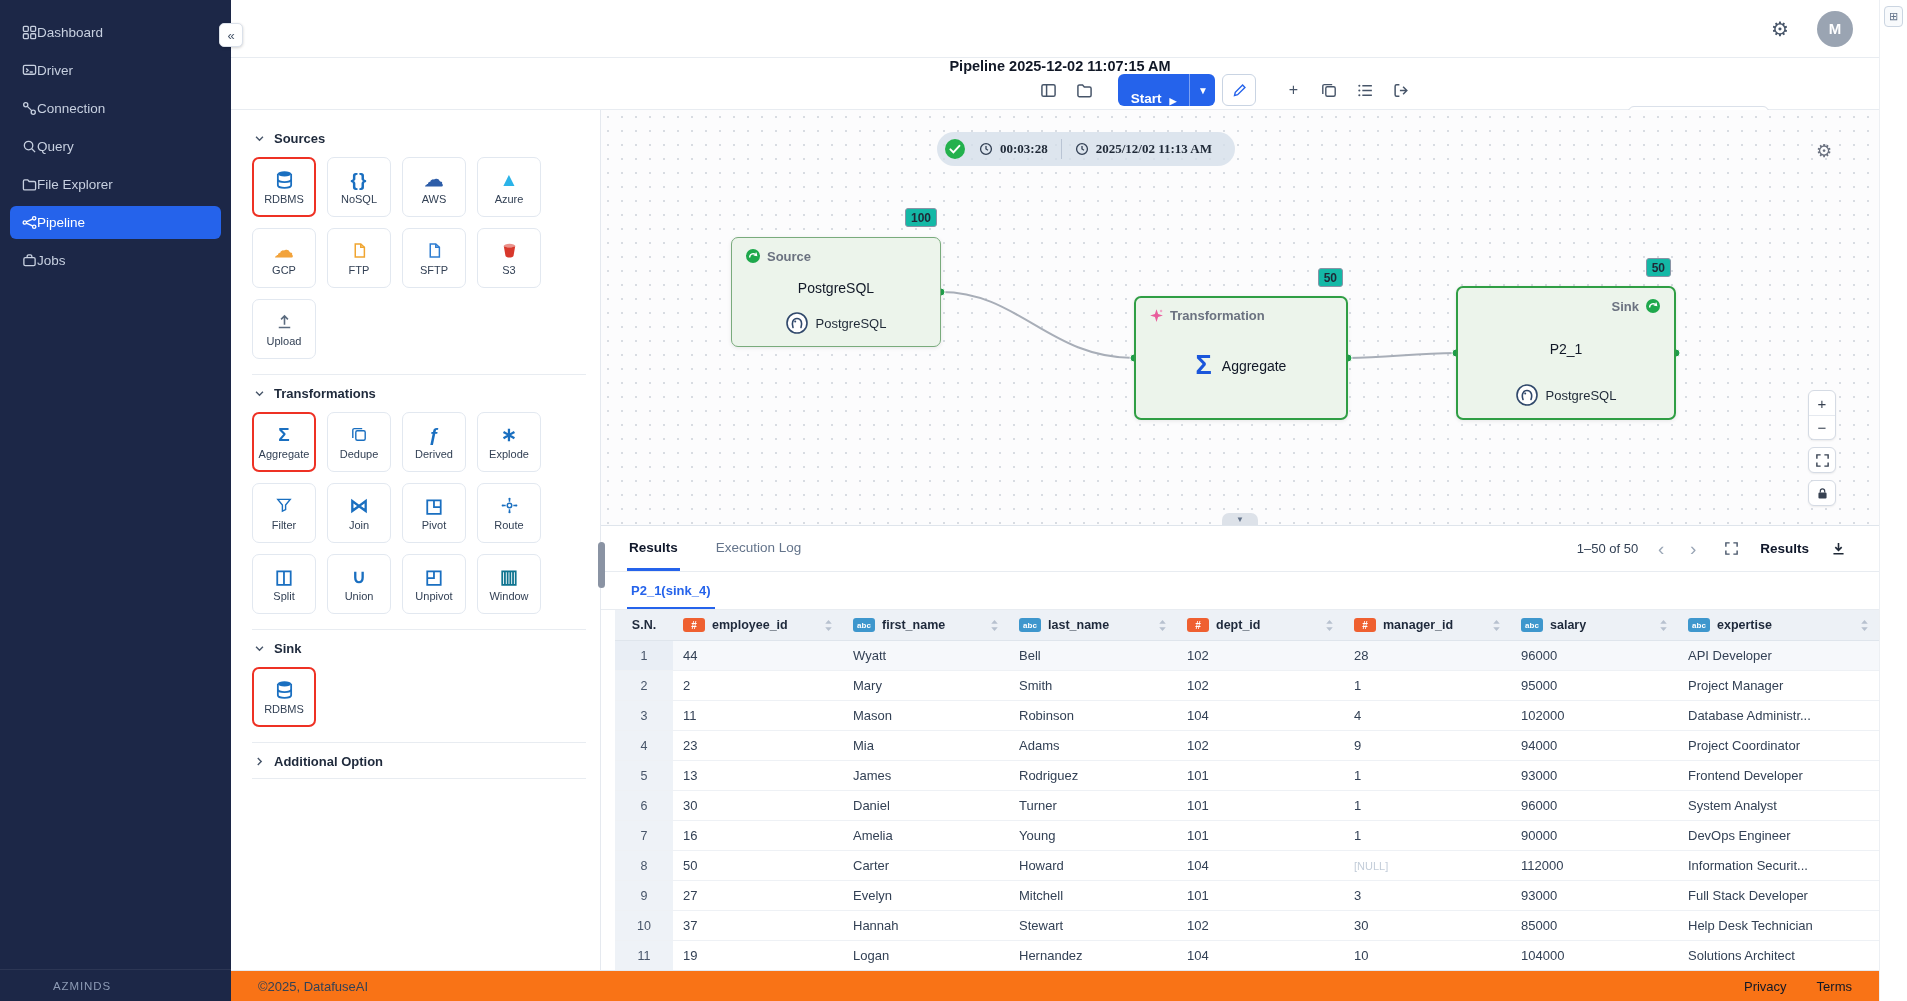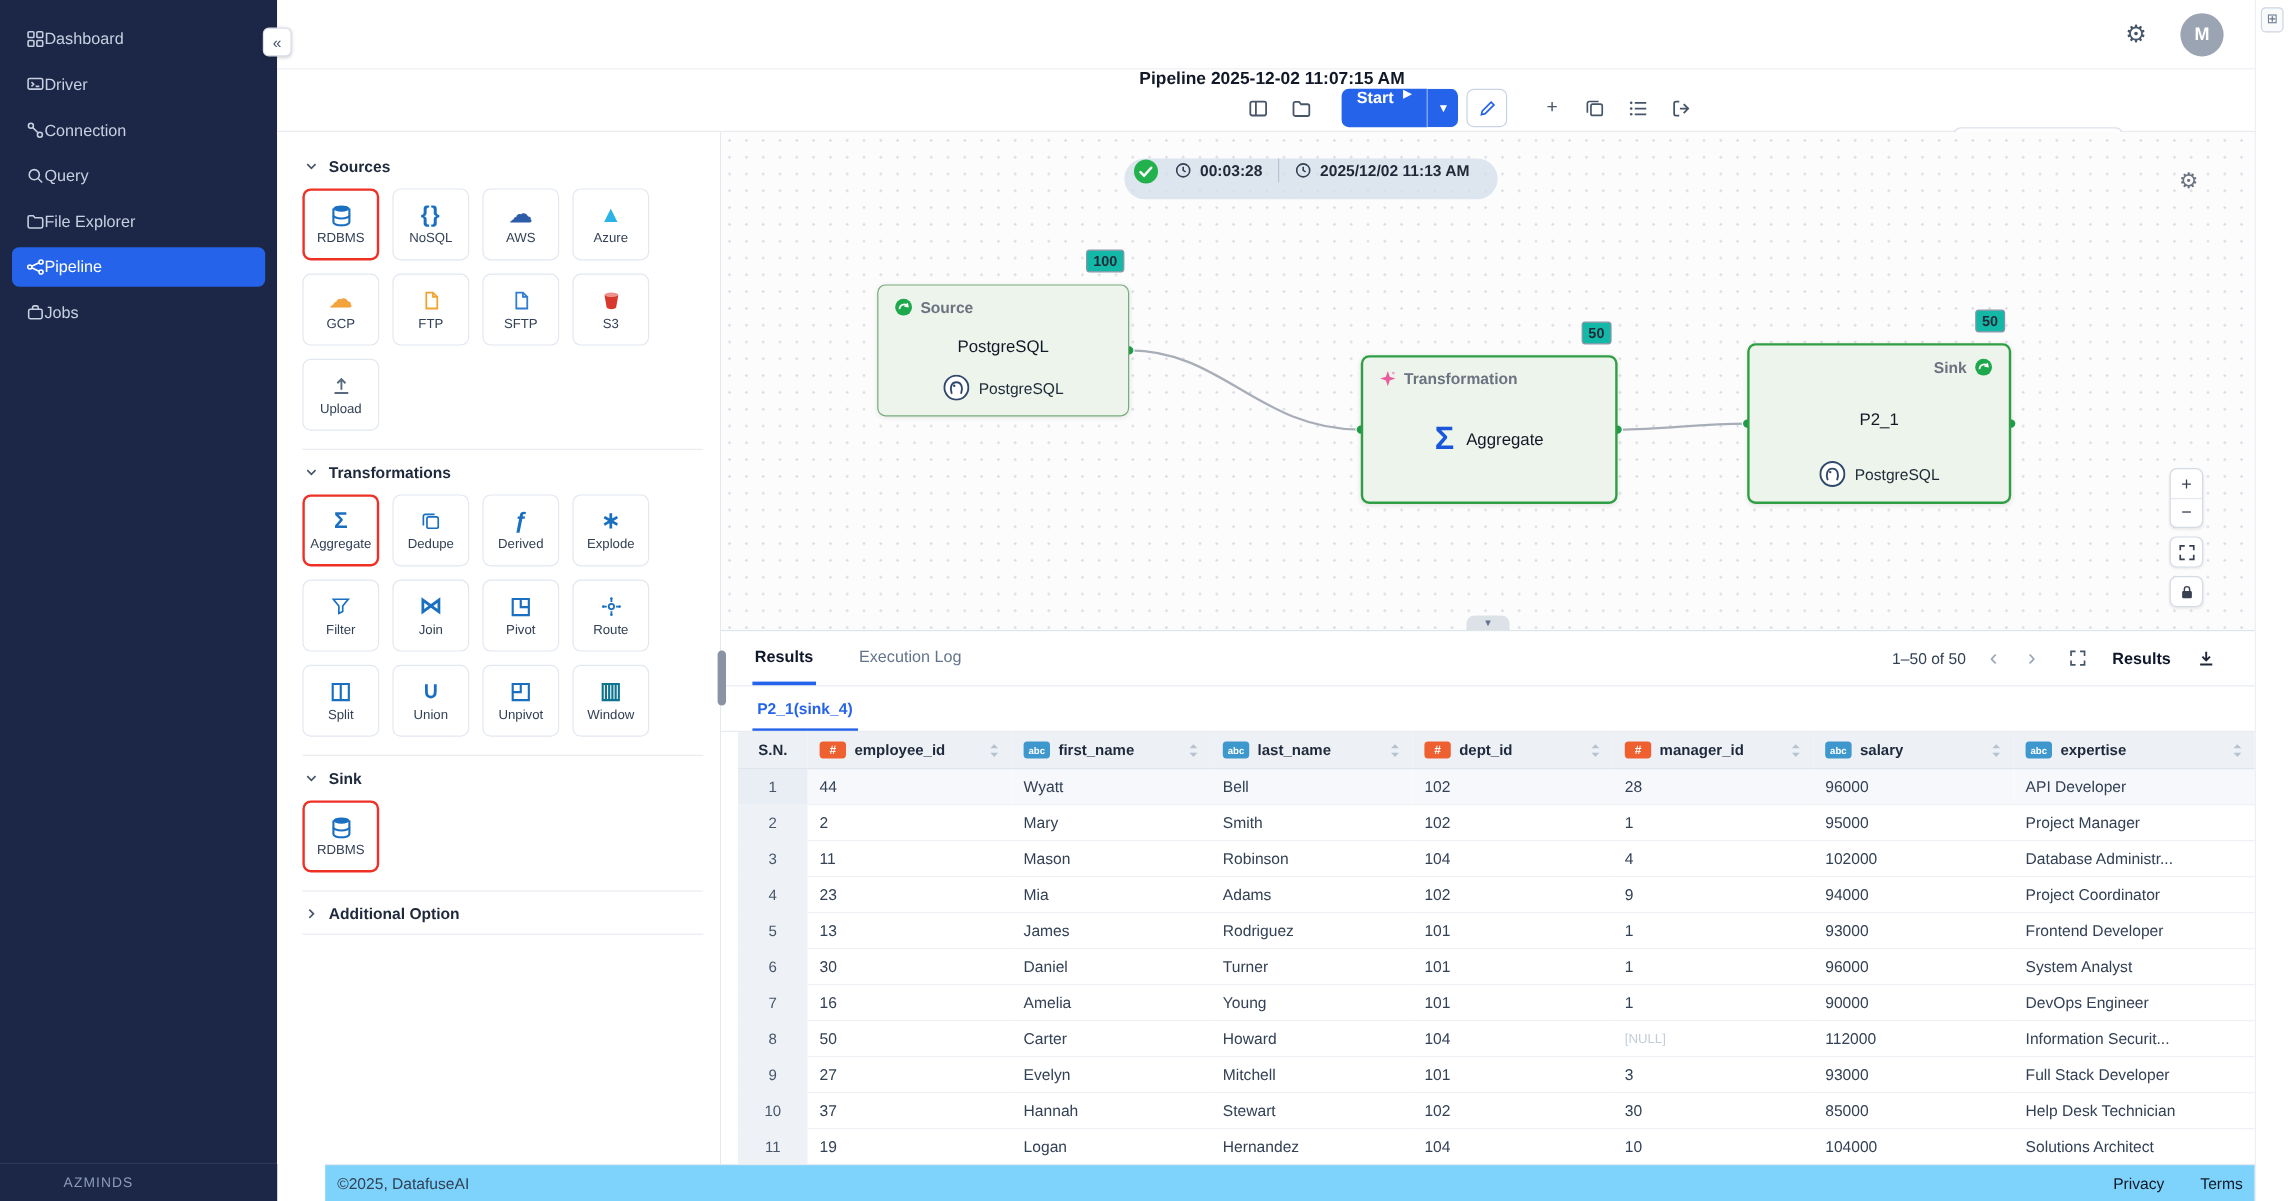--- a/index.html
+++ b/index.html
@@ -41,21 +41,21 @@
   .topbar{height:58px;flex-shrink:0;border-bottom:1px solid #e8ecf1;background:#fff;display:flex;align-items:center;justify-content:flex-end;gap:22px;padding-right:26px;}
   .topbar .iconbtn{font-size:20px;}
   .avatar{width:36px;height:36px;border-radius:50%;background:#9aa4b2;color:#fff;font-weight:700;font-size:15px;display:flex;align-items:center;justify-content:center;cursor:pointer;}
 
   .toolbar{height:52px;flex-shrink:0;border-bottom:1px solid #e8ecf1;background:#fff;display:flex;align-items:center;padding:0 30px 0 40px;flex-direction:column;}
   .pipeline-title{font-size:14.5px;font-weight:700;color:#111827;white-space:nowrap;}
   .tb-center{display:flex;align-items:center;gap:6px;margin-left:330px;}
   .iconbtn{background:none;border:none;color:#475569;width:30px;height:30px;display:flex;align-items:center;justify-content:center;cursor:pointer;padding:0;font-size:16px;}
   .iconbtn .g{line-height:1;}
   .start-group{display:flex;align-items:center;margin:0 16px 0 12px;}
-  .start-main{background:var(--accent);color:#fff;border:none;height:32px;padding:0 13px;font-size:13.5px;font-weight:600;border-radius:6px 0 0 6px;display:flex;align-items:flex-start;gap:8px;cursor:pointer;}
+  .start-main{background:var(--accent);color:#fff;border:none;height:32px;padding:0 13px;font-size:13.5px;font-weight:600;border-radius:6px 0 0 6px;display:flex;align-items:flex-end;gap:8px;cursor:pointer;}
   .start-main .play{font-size:9px;line-height:1;}
   .start-caret{background:var(--accent);color:#fff;border:none;border-left:1px solid rgba(255,255,255,.4);width:26px;height:32px;border-radius:0 6px 6px 0;font-size:10px;cursor:pointer;}
   .edit-btn{margin-left:7px;width:34px;height:32px;background:#fff;border:1px solid #c9d4e3;border-radius:6px;color:var(--accent);display:flex;align-items:center;justify-content:center;cursor:pointer;}
   .tb-right{margin-left:auto;display:flex;align-items:center;gap:10px;}
   .db-pill{height:32px;display:flex;align-items:center;gap:8px;background:#fff;border:1px solid #dbe1ea;border-radius:6px;padding:0 11px;font-size:13px;color:#1f2937;cursor:pointer;box-shadow:0 1px 2px rgba(0,0,0,.05);}
   .status-dot{width:8px;height:8px;border-radius:50%;background:var(--ok);}
   .db-caret{color:#64748b;font-size:9px;}
 
   
   .content{flex:1;min-height:0;display:flex;}
@@ -75,21 +75,21 @@
   .tlabel{font-size:11px;color:#334155;}
   .pdivider{border-top:1px solid #e8ecf1;}
 
   
   .workarea{flex:1;min-width:0;display:flex;flex-direction:column;}
   .canvas{flex:1;position:relative;overflow:hidden;background:#fcfcfd;
     background-image:radial-gradient(#d8dce2 1px,transparent 1.2px);background-size:14px 14px;}
   .edges{position:absolute;left:0;top:0;}
   .edge{fill:none;stroke:#a8aeb8;stroke-width:2;}
   .ports circle{fill:#21a04c;stroke:#fff;stroke-width:1;}
-  .status-pill{position:absolute;left:336px;top:22px;height:34px;background:rgba(213,222,234,.8);border-radius:17px;display:flex;align-items:flex-start;padding:0 10px 0 7px;}
+  .status-pill{position:absolute;left:336px;top:22px;height:34px;background:rgba(213,222,234,.8);border-radius:17px;display:flex;align-items:center;padding:0 10px 0 7px;font-family:Liberation Serif, serif;}
   .sp-seg{display:flex;align-items:center;gap:7px;padding:0 13px;font-size:13px;font-weight:700;color:#1f2937;height:20px;}
   .sp-seg + .sp-seg{border-left:1px solid #b9c4d4;}
   .sp-seg .icon{color:#334155;display:flex;}
   .canvas-gear{position:absolute;right:40px;top:26px;font-size:18px;color:#6b7280;}
 
   .node{position:absolute;background:#ecf4eb;border:1.5px solid #79ab7c;border-radius:7px;box-shadow:0 1px 4px rgba(0,0,0,.09);
     padding:10px 13px;display:flex;flex-direction:column;cursor:pointer;}
   .node.selected{border:2px solid #2f9e44;}
   .node-source{left:130px;top:127px;width:210px;height:110px;}
   .node-transformation{left:533px;top:186px;width:214px;height:124px;}
@@ -133,21 +133,21 @@
   .tbadge.number{background:var(--numbadge);font-size:10px;}
   .tbadge.text{background:var(--txtbadge);}
   .clabel{white-space:nowrap;overflow:hidden;text-overflow:ellipsis;}
   .sorticon{margin-left:auto;display:flex;cursor:pointer;}
   td{padding:7px 10px;font-size:13px;color:#334155;border-bottom:1px solid #eef1f5;white-space:nowrap;overflow:hidden;text-overflow:ellipsis;}
   td.sn{background:#eef2f7;text-align:center;color:#475569;font-size:12.5px;}
   tbody tr:first-child td{background:#f6f8fb;}
   tbody tr:first-child td.sn{background:#e9eef5;}
   td.null{color:#c3cdd9;font-size:11px;}
 
-  .footer{height:31px;flex-shrink:0;border-top:1px solid #e5e9ef;background:#7dd3fc;display:flex;align-items:center;padding:0 10px;font-size:13px;color:#334155;margin-left:40px;}
+  .footer{height:31px;flex-shrink:0;border-top:1px solid #e5e9ef;background:#f97316;display:flex;align-items:center;padding:0 27px;font-size:13px;color:#334155;}
   .footer-links{margin-left:auto;display:flex;gap:30px;color:#111827;}
   .footer-links span{cursor:pointer;}
 
   .icon{display:inline-flex;align-items:center;justify-content:center;}
   .icon .g{line-height:1;}
 </style>
 </head>
 <body>
 
 <div class="app">

